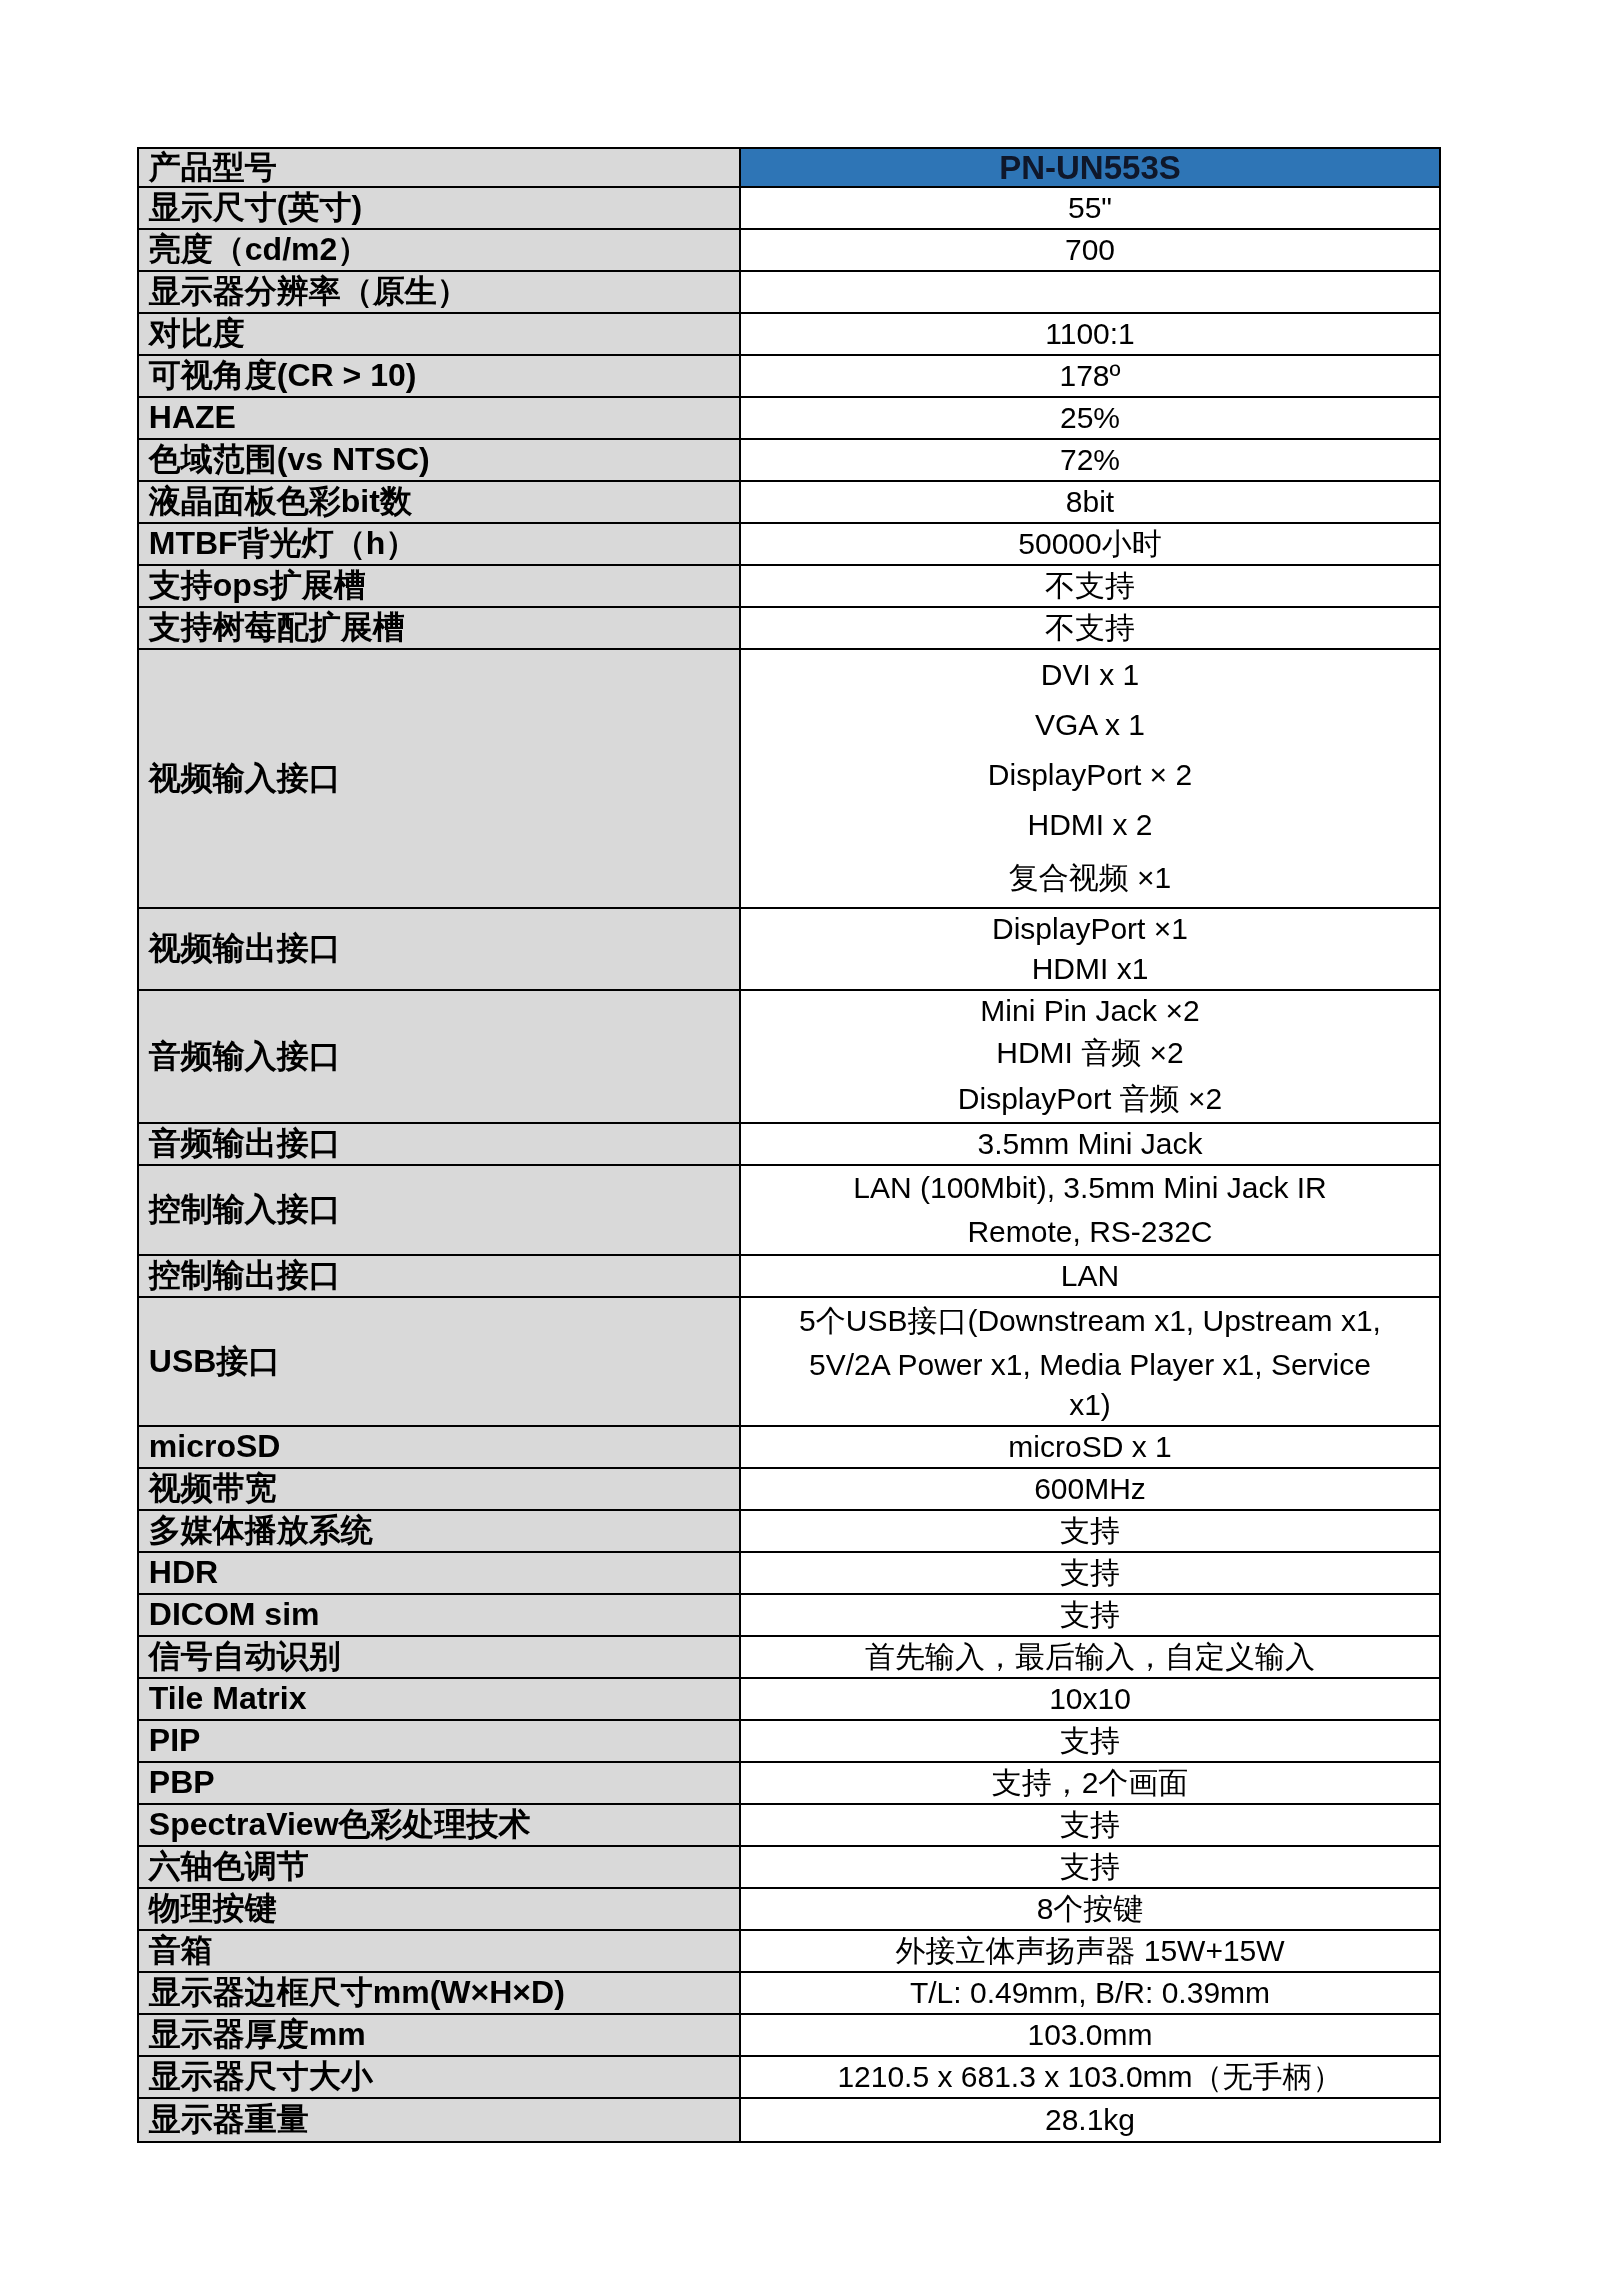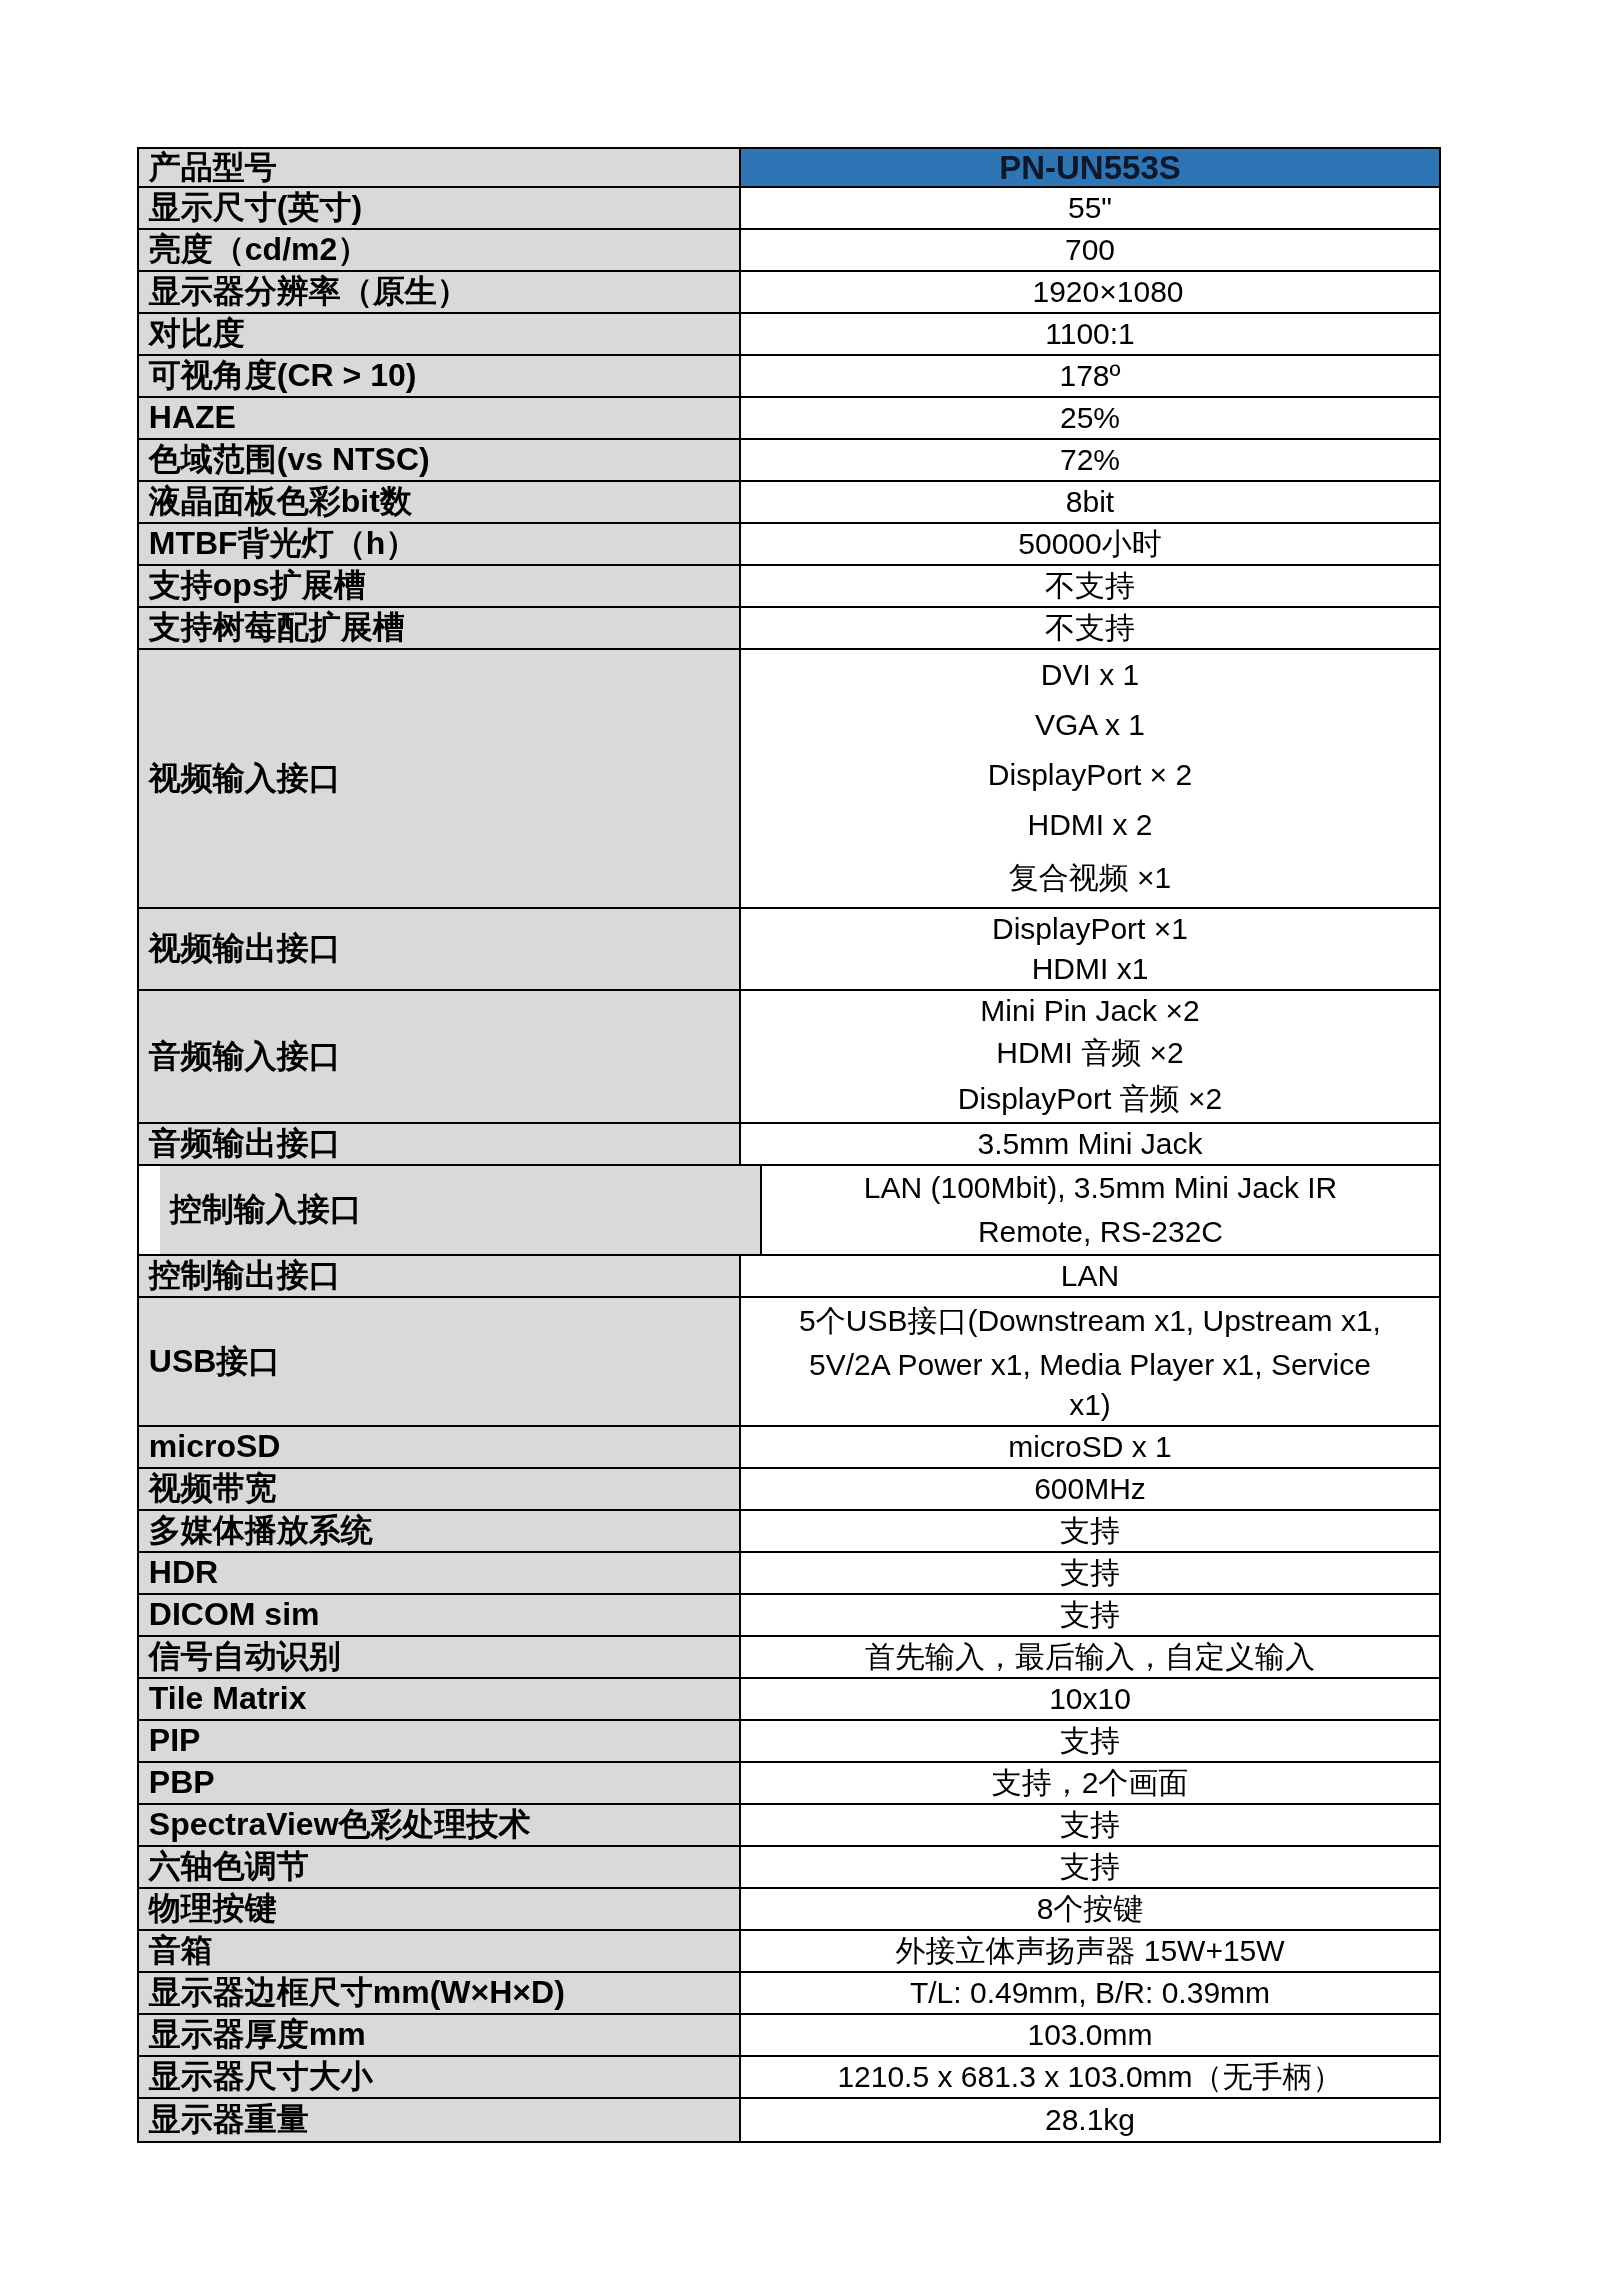--- a/index.html
+++ b/index.html
@@ -83,23 +83,20 @@
         </div>
   </div>
       <div class="row" style="height: 42px;">
     <div class="cell label">亮度（cd/m2）</div>
     <div class="cell value">
           <div class="line">700</div>
         </div>
   </div>
       <div class="row" style="height: 42px; gap: 36px;">
     <div class="cell label">显示器分辨率（原生）</div>
-    <div class="cell value">
-          <div class="line">1920×1080</div>
-        </div>
   </div>
       <div class="row" style="height: 42px;">
     <div class="cell label">对比度</div>
     <div class="cell value">
           <div class="line">1100:1</div>
         </div>
   </div>
       <div class="row" style="height: 42px;">
     <div class="cell label">可视角度(CR &gt; 10)</div>
     <div class="cell value">
@@ -166,21 +163,21 @@
           <div class="line">HDMI 音频 ×2</div>
           <div class="line">DisplayPort 音频 ×2</div>
         </div>
   </div>
       <div class="row" style="height: 42px;">
     <div class="cell label">音频输出接口</div>
     <div class="cell value">
           <div class="line">3.5mm Mini Jack</div>
         </div>
   </div>
-      <div class="row" style="height: 90px; padding-left: 21px;">
+      <div class="row" style="height: 90px;">
     <div class="cell label">控制输入接口</div>
     <div class="cell value">
           <div class="line">LAN (100Mbit), 3.5mm Mini Jack IR</div>
           <div class="line">Remote, RS-232C</div>
         </div>
   </div>
       <div class="row" style="height: 42px;">
     <div class="cell label">控制输出接口</div>
     <div class="cell value">
           <div class="line">LAN</div>

